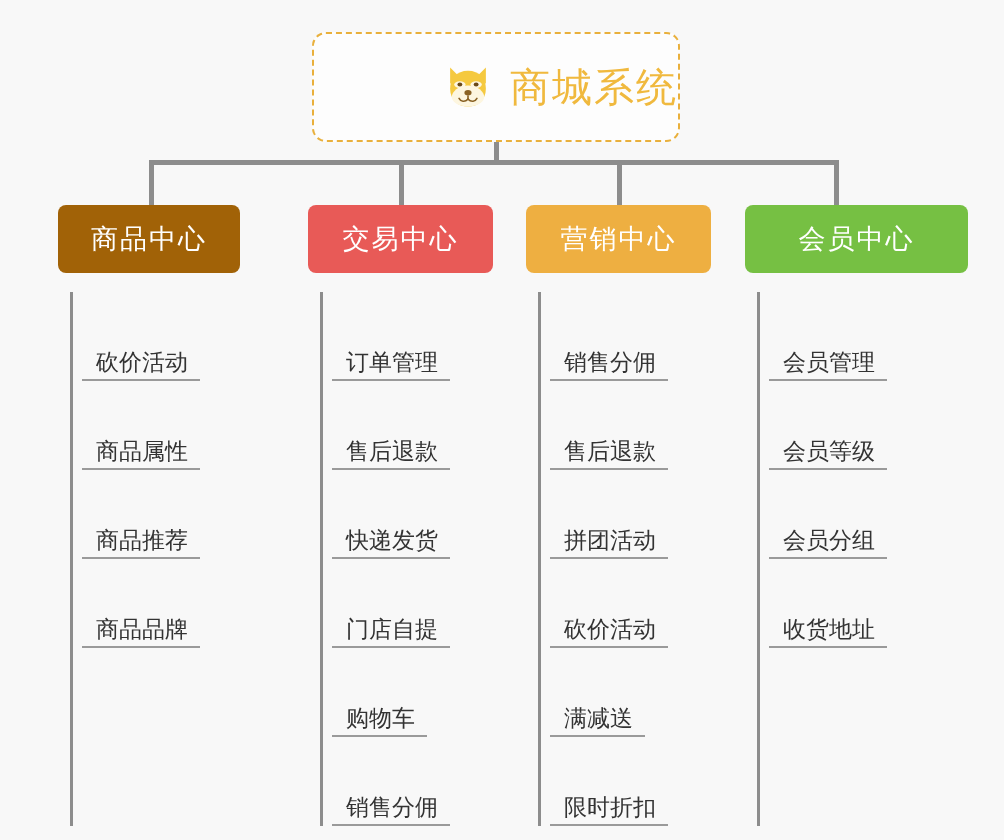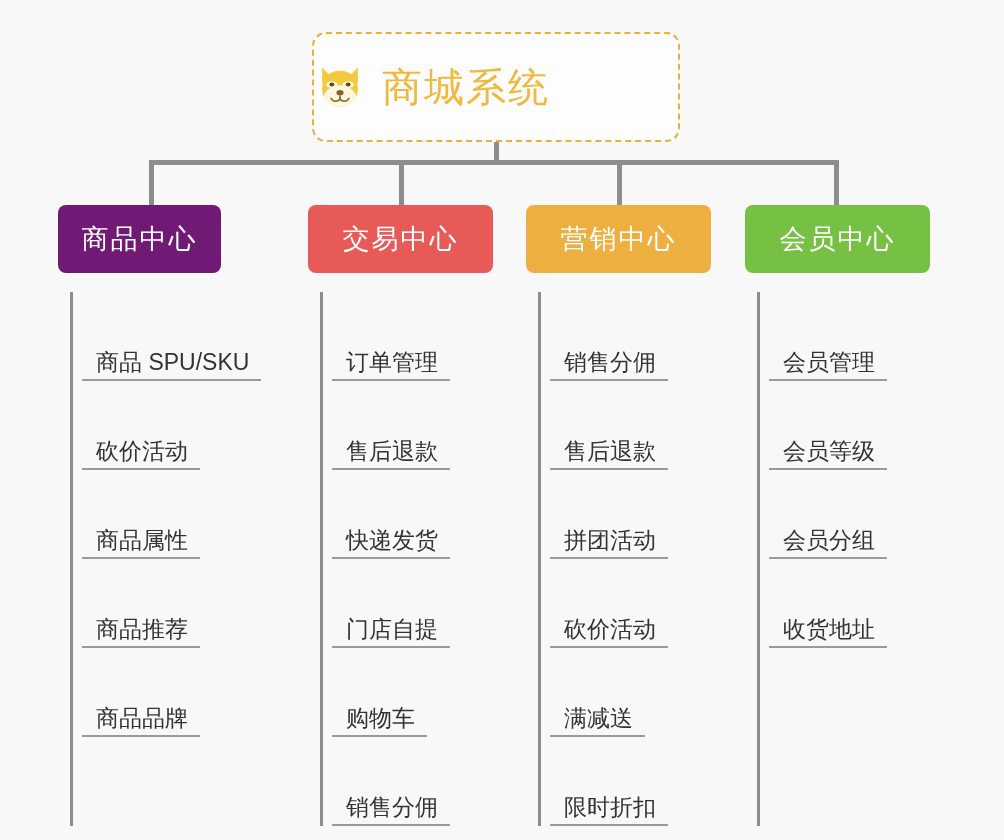--- a/index.html
+++ b/index.html
@@ -27,21 +27,21 @@
     left: 312px;
     top: 32px;
     width: 368px;
     height: 110px;
     box-sizing: border-box;
     background: #fdfdfd;
     border: 2px dashed #e9b03c;
     border-radius: 14px;
     display: flex;
     align-items: center;
-    justify-content: flex-start;
+    justify-content: flex-end;
     gap: 16px;
   }
   .root-emoji {
     width: 52px;
     height: 52px;
     position: relative;
     flex: 0 0 auto;
   }
   .root-title {
     font-size: 40px;
@@ -158,27 +158,23 @@
 
   <div class="trunk"></div>
   <div class="bus"></div>
   <div class="drop" style="left:149px;"></div>
   <div class="drop" style="left:399px;"></div>
   <div class="drop" style="left:617px;"></div>
   <div class="drop" style="left:834px;"></div>
 
   <div id="columns-host">
       <div class="column" style="left: 58px; width: 183px;">
-        <div class="col-header" style="background: #701a75; width: 163px;">商品中心</div>
-        <div class="leaf-list">
-          <div class="spine" style="height: 534px; background: rgb(141, 141, 141);"></div>
-          <div class="leaf">
-            <span class="leaf-label">商品 SPU/SKU</span>
-            <div class="leaf-underline" style="width: 179px;"></div>
-          </div>
+        <div class="col-header" style="background: #a16207; width: 182px;">商品中心</div>
+        <div class="leaf-list">
+          <div class="spine" style="height: 534px; background: rgb(141, 141, 141);"></div>
           <div class="leaf">
             <span class="leaf-label">砍价活动</span>
             <div class="leaf-underline" style="width: 118px;"></div>
           </div>
           <div class="leaf">
             <span class="leaf-label">商品属性</span>
             <div class="leaf-underline" style="width: 118px;"></div>
           </div>
           <div class="leaf">
             <span class="leaf-label">商品推荐</span>
@@ -244,21 +240,21 @@
             <span class="leaf-label">满减送</span>
             <div class="leaf-underline" style="width: 95px;"></div>
           </div>
           <div class="leaf">
             <span class="leaf-label">限时折扣</span>
             <div class="leaf-underline" style="width: 118px;"></div>
           </div>
         </div>
       </div>
       <div class="column" style="left: 745px; width: 185px;">
-        <div class="col-header" style="background: rgb(118, 192, 67); width: 185px;">会员中心</div>
+        <div class="col-header" style="background: rgb(118, 192, 67); width: 223px;">会员中心</div>
         <div class="leaf-list">
           <div class="spine" style="height: 534px; background: rgb(141, 141, 141);"></div>
           <div class="leaf">
             <span class="leaf-label">会员管理</span>
             <div class="leaf-underline" style="width: 118px;"></div>
           </div>
           <div class="leaf">
             <span class="leaf-label">会员等级</span>
             <div class="leaf-underline" style="width: 118px;"></div>
           </div>

